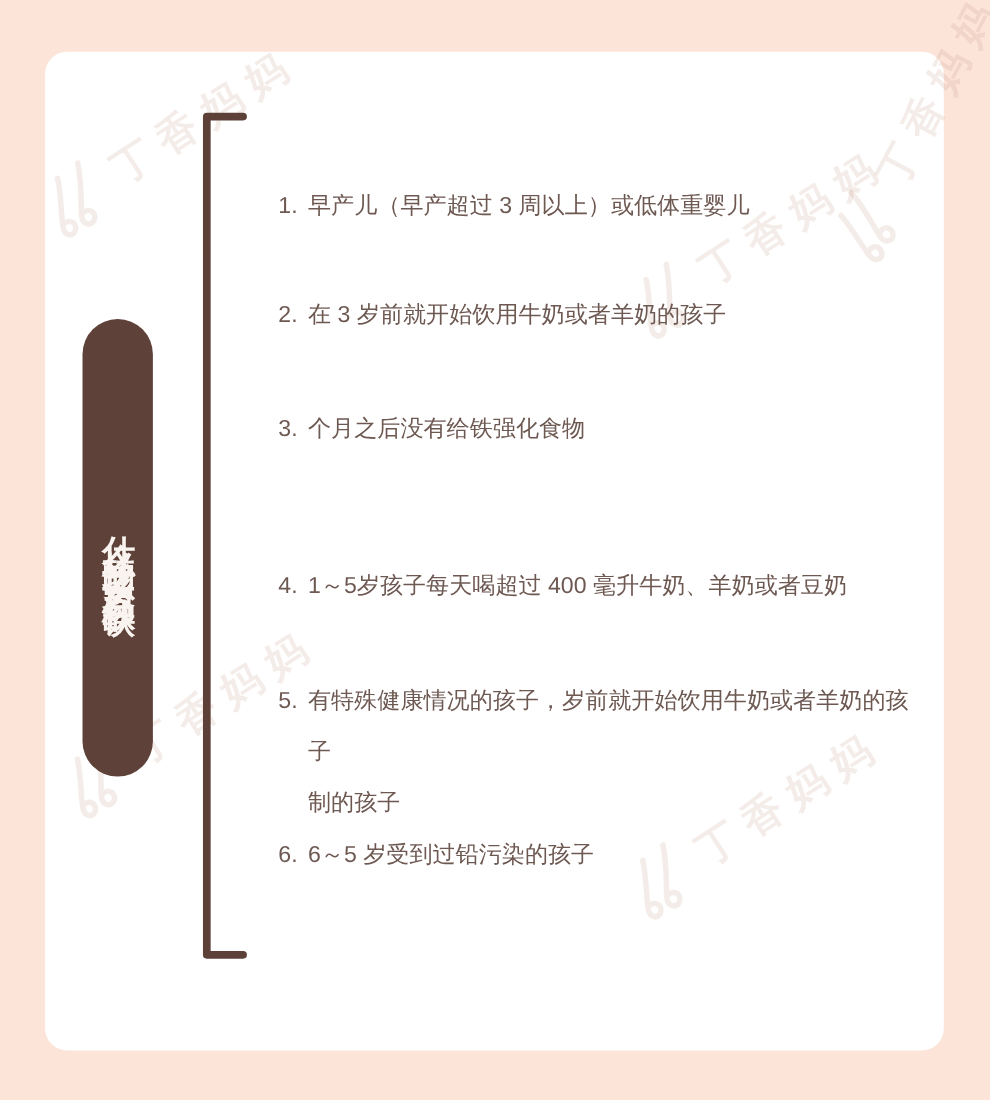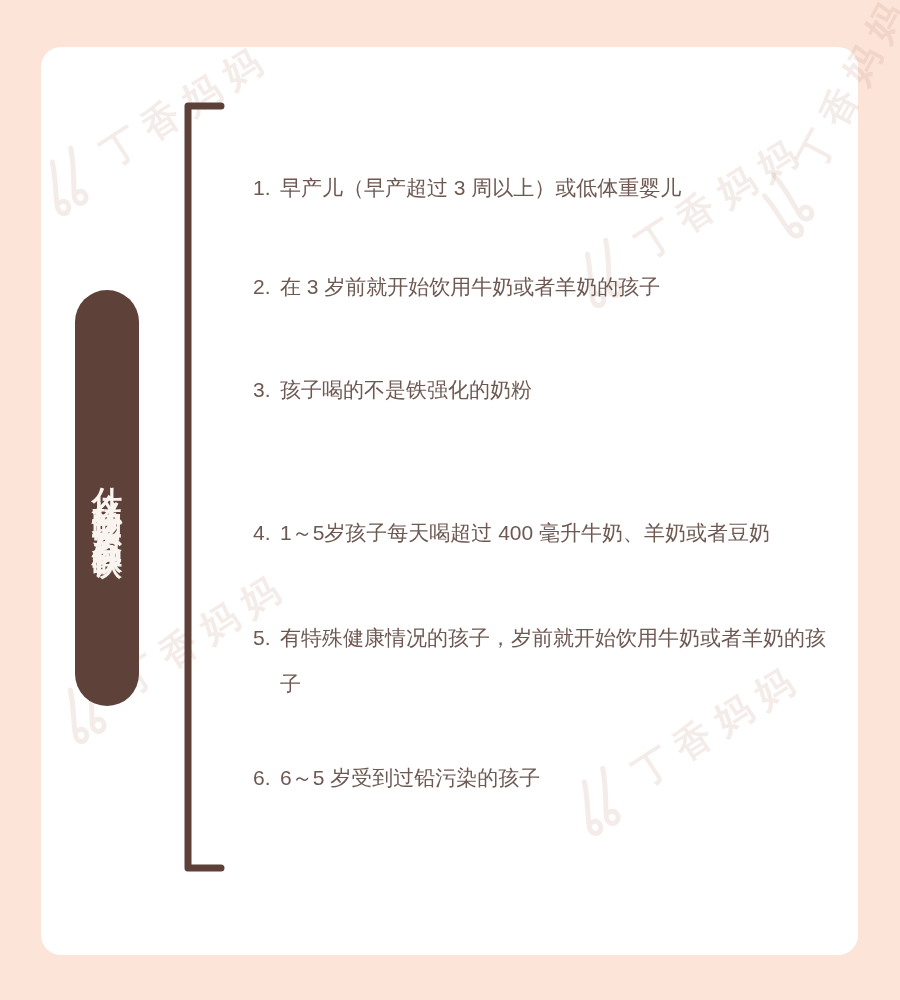--- a/index.html
+++ b/index.html
@@ -148,35 +148,36 @@
     <div class="list-item li-2">
       <span class="num">2.</span>
       <span class="txt">
         <div>在 3 岁前就开始饮用牛奶或者羊奶的孩子</div>
       </span>
     </div>
 
     <div class="list-item li-3">
       <span class="num">3.</span>
       <span class="txt">
-        <div>孩子喝的不是铁强化的奶粉</div>
+        <div>个月之后没有给铁强化食物</div>
       </span>
     </div>
 
     <div class="list-item li-4">
       <span class="num">4.</span>
       <span class="txt">
         <div>1～5岁孩子每天喝超过 400 毫升牛奶、羊奶或者豆奶</div>
       </span>
     </div>
 
     <div class="list-item li-5">
       <span class="num">5.</span>
       <span class="txt">
         <div>有特殊健康情况的孩子，岁前就开始饮用牛奶或者羊奶的孩子</div>
+        <div>制的孩子</div>
       </span>
     </div>
 
     <div class="list-item li-6">
       <span class="num">6.</span>
       <span class="txt">
         <div>6～5 岁受到过铅污染的孩子</div>
       </span>
     </div>
 

